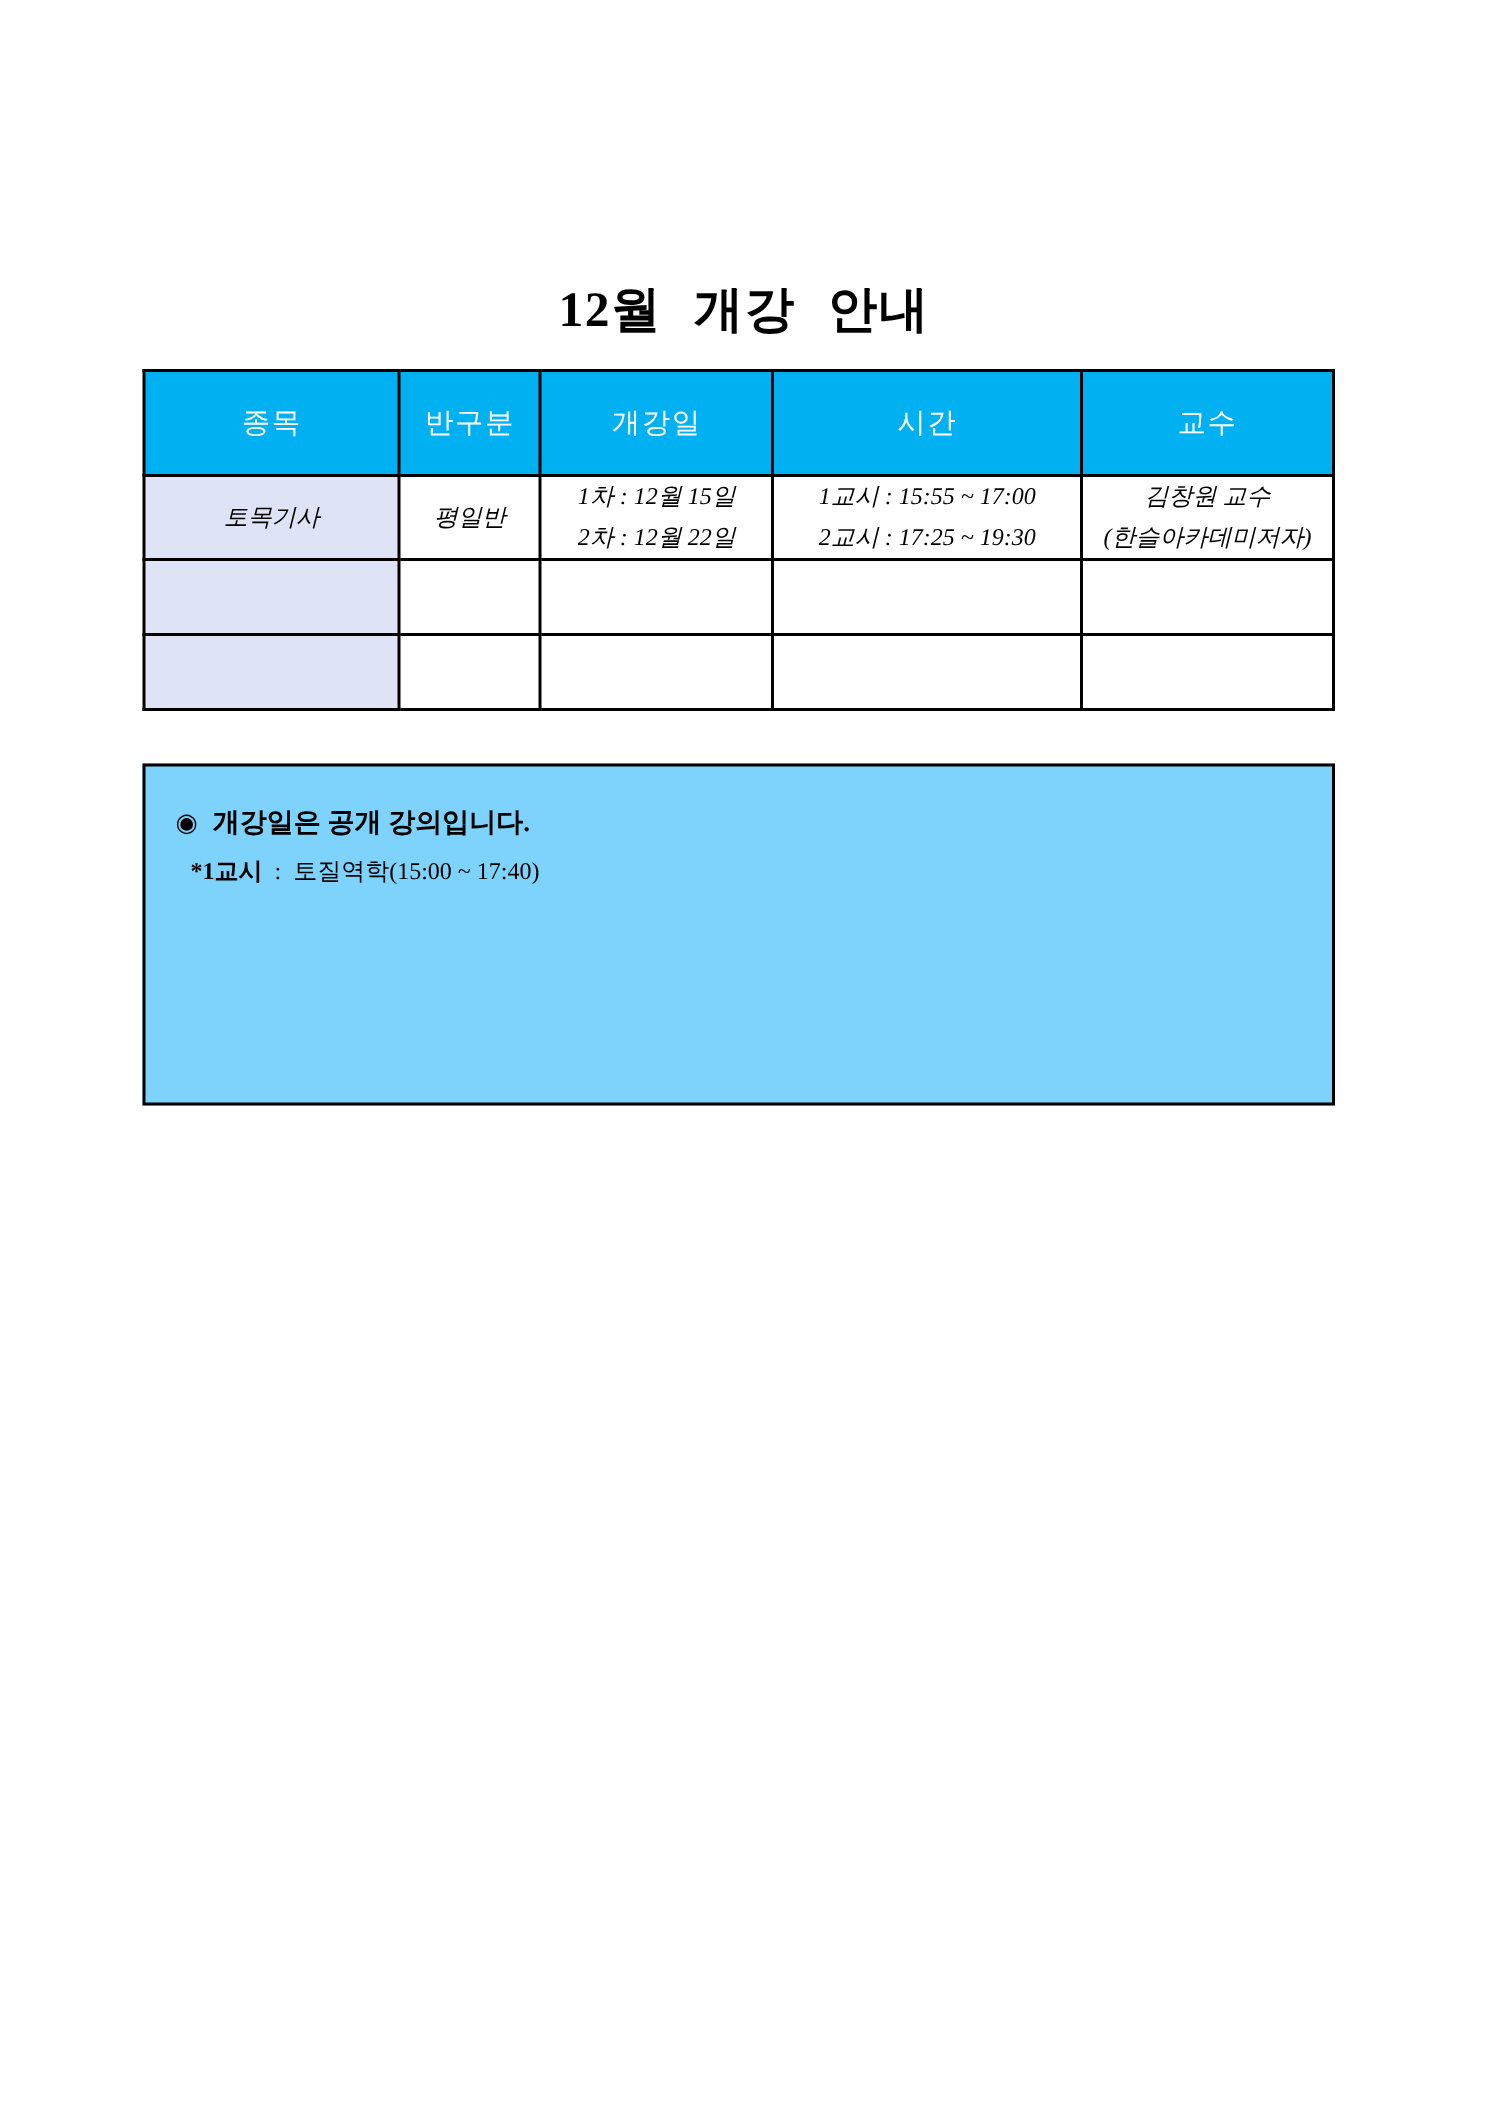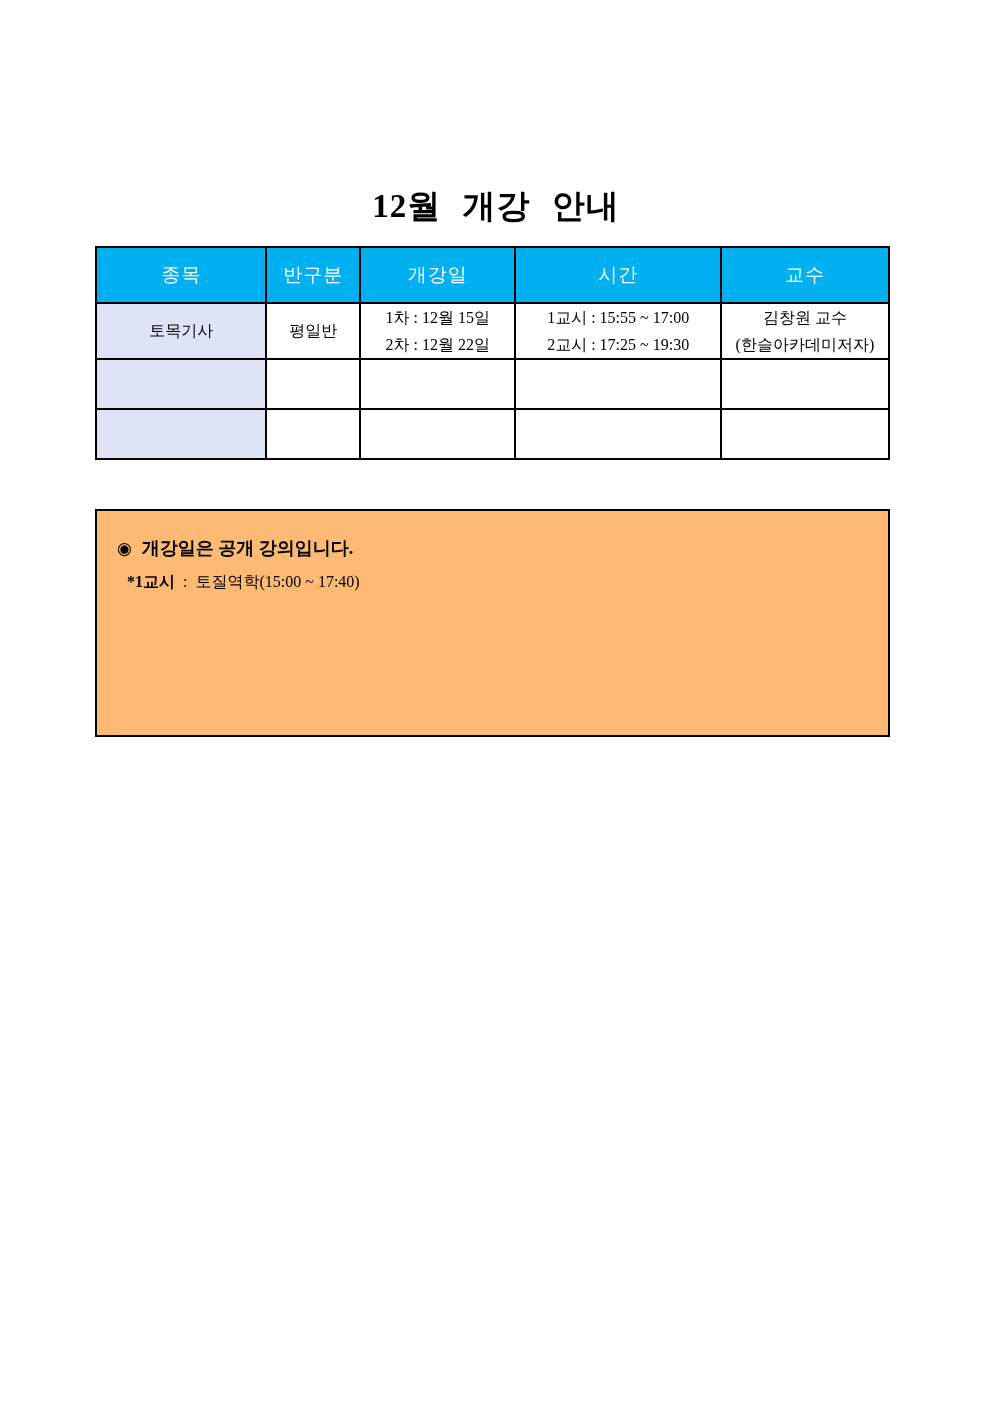--- a/index.html
+++ b/index.html
@@ -35,22 +35,22 @@
     border-collapse: collapse;
     table-layout: fixed;
   }
   table.schedule th,
   table.schedule td {
     border: 2px solid var(--border-color, #000);
     padding: 0;
     text-align: center;
     vertical-align: middle;
   }
-  table.schedule thead tr { height: 56px; }
-  table.schedule tbody tr { height: 50px; }
+  table.schedule thead tr { height: 70px; }
+  table.schedule tbody tr { height: 50px; font-style: italic; }
   table.schedule th {
     background: var(--header-bg, #00B0F0);
     color: var(--header-text, #fff);
     font-weight: normal;
     font-size: 19px;
     letter-spacing: 1px;
   }
   table.schedule td {
     font-size: 16px;
     background: #ffffff;
@@ -62,21 +62,21 @@
     line-height: 27px;
   }
   .notes-box {
     position: absolute;
     left: 95px;
     top: 509px;
     width: 795px;
     height: 228px;
     box-sizing: border-box;
     border: 2px solid var(--border-color, #000);
-    background: #fdba74;
+    background: #7dd3fc;
     padding: 26px 24px 0 20px;
   }
   .notes-heading {
     font-size: 18px;
     font-weight: bold;
     line-height: 22px;
   }
   .notes-bullet {
     font-size: 17px;
     margin-right: 10px;

